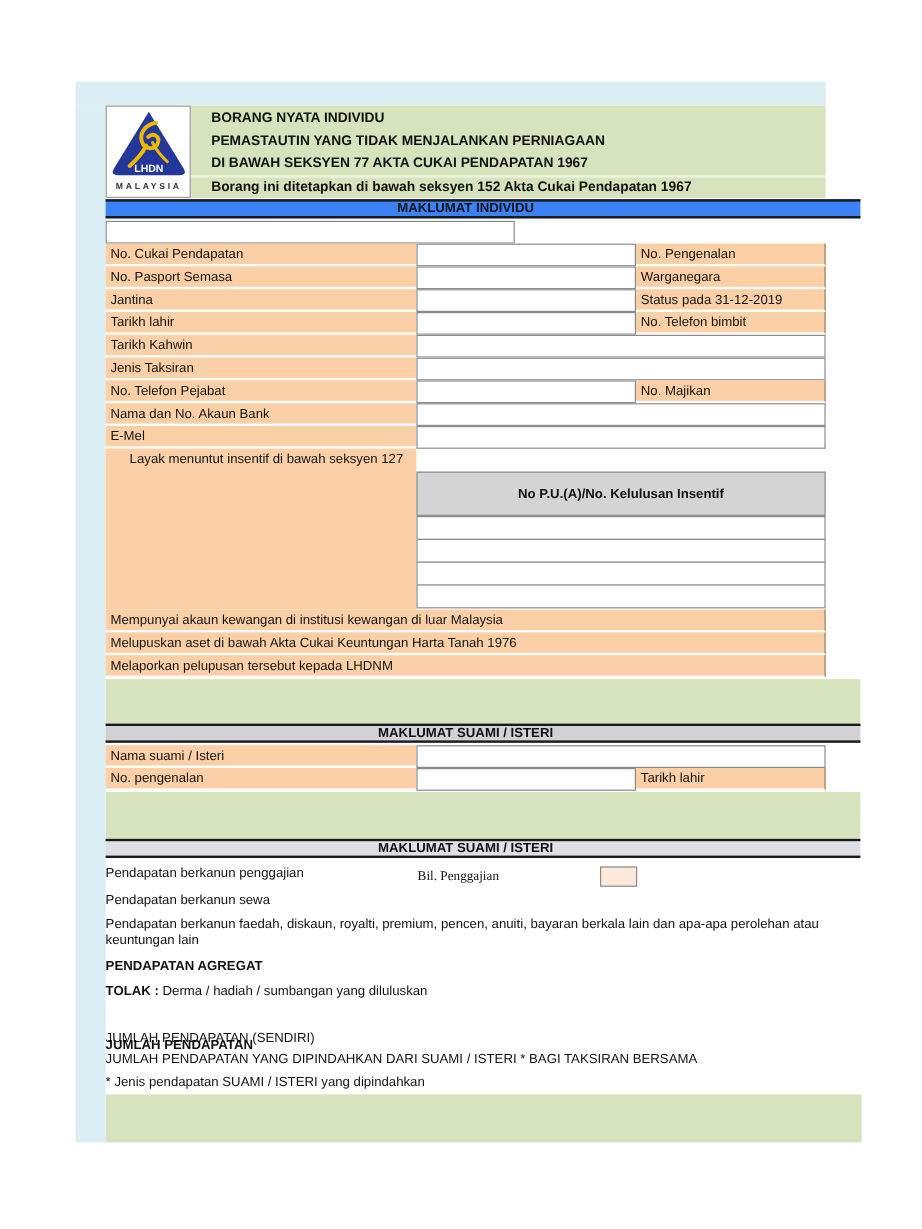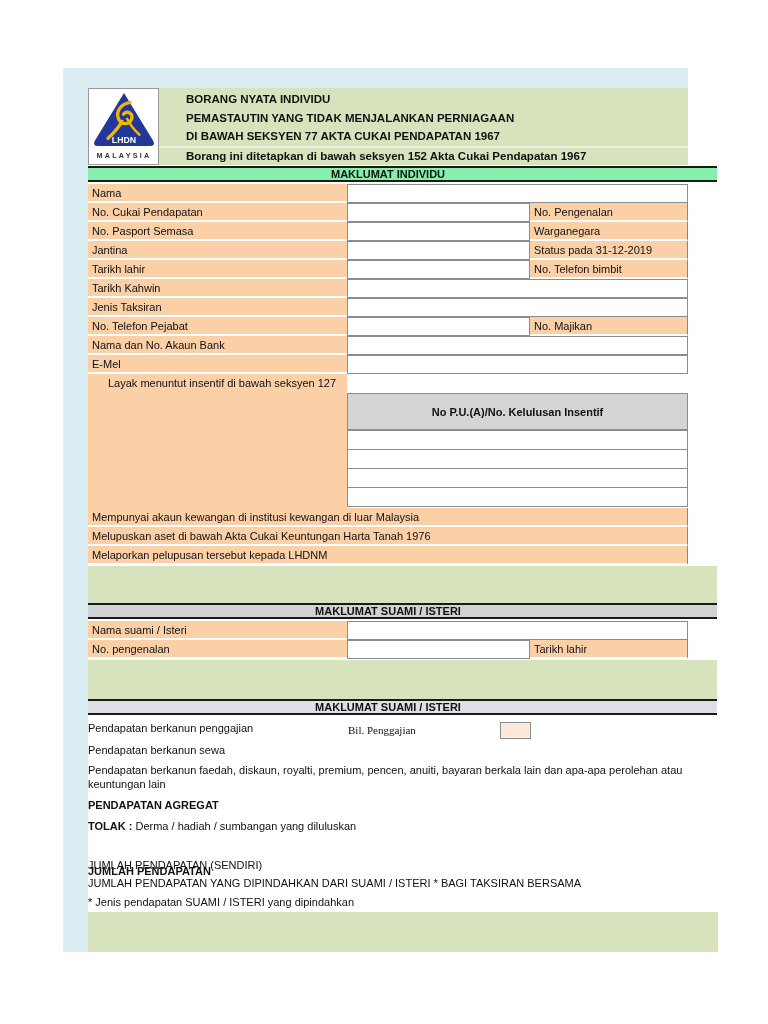--- a/index.html
+++ b/index.html
@@ -8,29 +8,29 @@
   .abs{position:absolute;}
 
   
   .blue-top{left:63px;top:68px;width:625px;height:20px;background:#daeef3;}
   .blue-left{left:63px;top:88px;width:25px;height:864px;background:#daeef3;}
 
   
   .header-block{left:88px;top:88px;width:600px;height:77px;background:#d6e3bc;}
   .logo-box{position:absolute;left:0;top:0;width:71px;height:77px;background:#fff;
             border:1px solid #9a9a9a;box-sizing:border-box;display:flex;align-items:center;justify-content:center;}
-  .title-line{position:absolute;left:98px;font-weight:bold;font-size:11.5px;white-space:nowrap;}
+  .title-line{position:absolute;left:88px;font-weight:bold;font-size:11.5px;white-space:nowrap;}
   .tl1{top:5px;} .tl2{top:24px;} .tl3{top:42px;} .tl4{top:62px;}
   .title-sep{position:absolute;left:71px;top:58px;width:529px;height:2px;background:#edf3e1;}
 
   
   .gray-bar{left:88px;width:629px;height:16px;box-sizing:border-box;
             border-top:2px solid #1a1a1a;border-bottom:2px solid #1a1a1a;}
   .gray-bar .bar-text{display:block;width:600px;text-align:center;font-weight:bold;line-height:12px;}
-  .bar1{top:166px;background:#86efac;}
+  .bar1{top:166px;background:#3b82f6;}
   .bar2{top:603px;background:#d2d2d4;}
   .bar3{top:699px;background:#dfdfe6;}
 
   
   .rows{left:88px;width:600px;}
   .rows1{top:184px;} .rows2{top:621px;}
   .frow{display:flex;height:19px;}
   .lab{width:259px;box-sizing:border-box;background:#fbd0a7;border-bottom:2px solid #fff;
        padding:3px 2px 0 4px;white-space:nowrap;overflow:hidden;}
   .inp{width:183px;box-sizing:border-box;background:#fff;border:1px solid #8c8c8c;}
@@ -96,21 +96,20 @@
     <div class="title-line tl3">DI BAWAH SEKSYEN 77 AKTA CUKAI PENDAPATAN 1967</div>
     <div class="title-line tl4">Borang ini ditetapkan di bawah seksyen 152 Akta Cukai Pendapatan 1967</div>
   </div>
 
   <div class="abs gray-bar bar1">
     <span class="bar-text">MAKLUMAT INDIVIDU</span>
   </div>
 
   <div class="abs rows rows1">
     <div class="frow">
-      <div class="lab">Nama</div>
       <div class="inp full"></div>
     </div>
     <div class="frow">
       <div class="lab">No. Cukai Pendapatan</div>
       <div class="inp"></div>
       <div class="rlab">No. Pengenalan</div>
     </div>
     <div class="frow">
       <div class="lab">No. Pasport Semasa</div>
       <div class="inp"></div>

